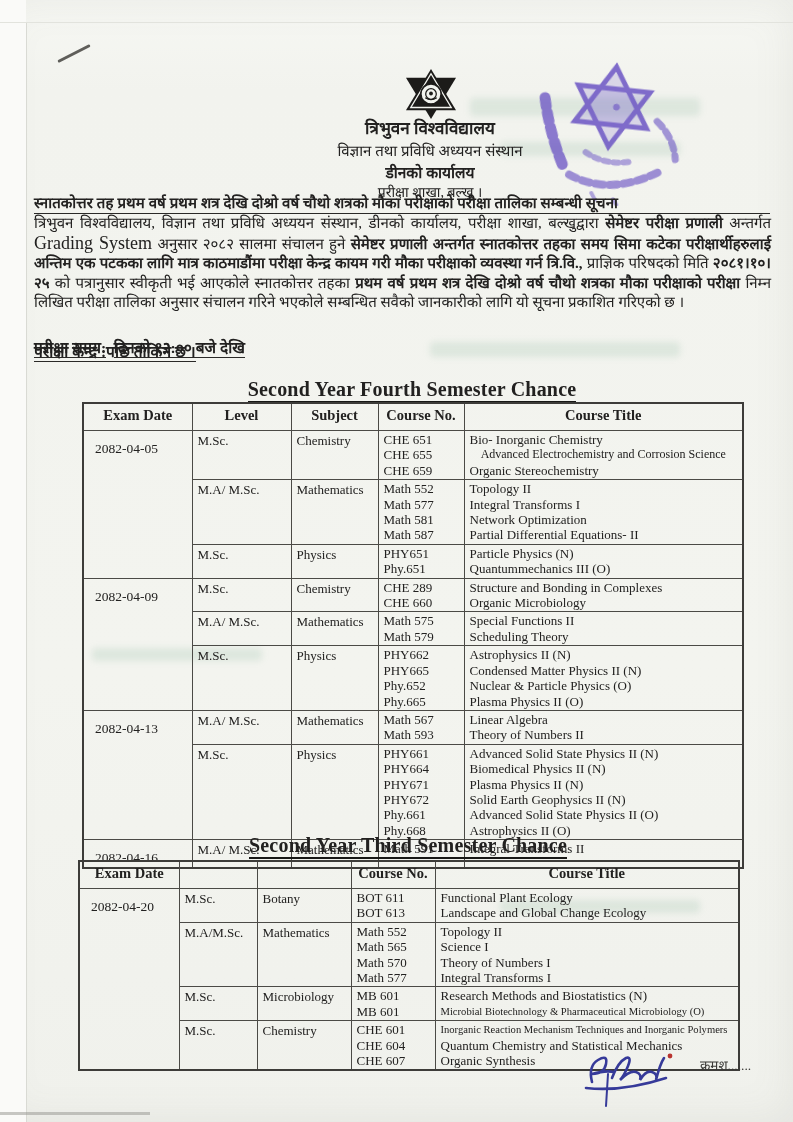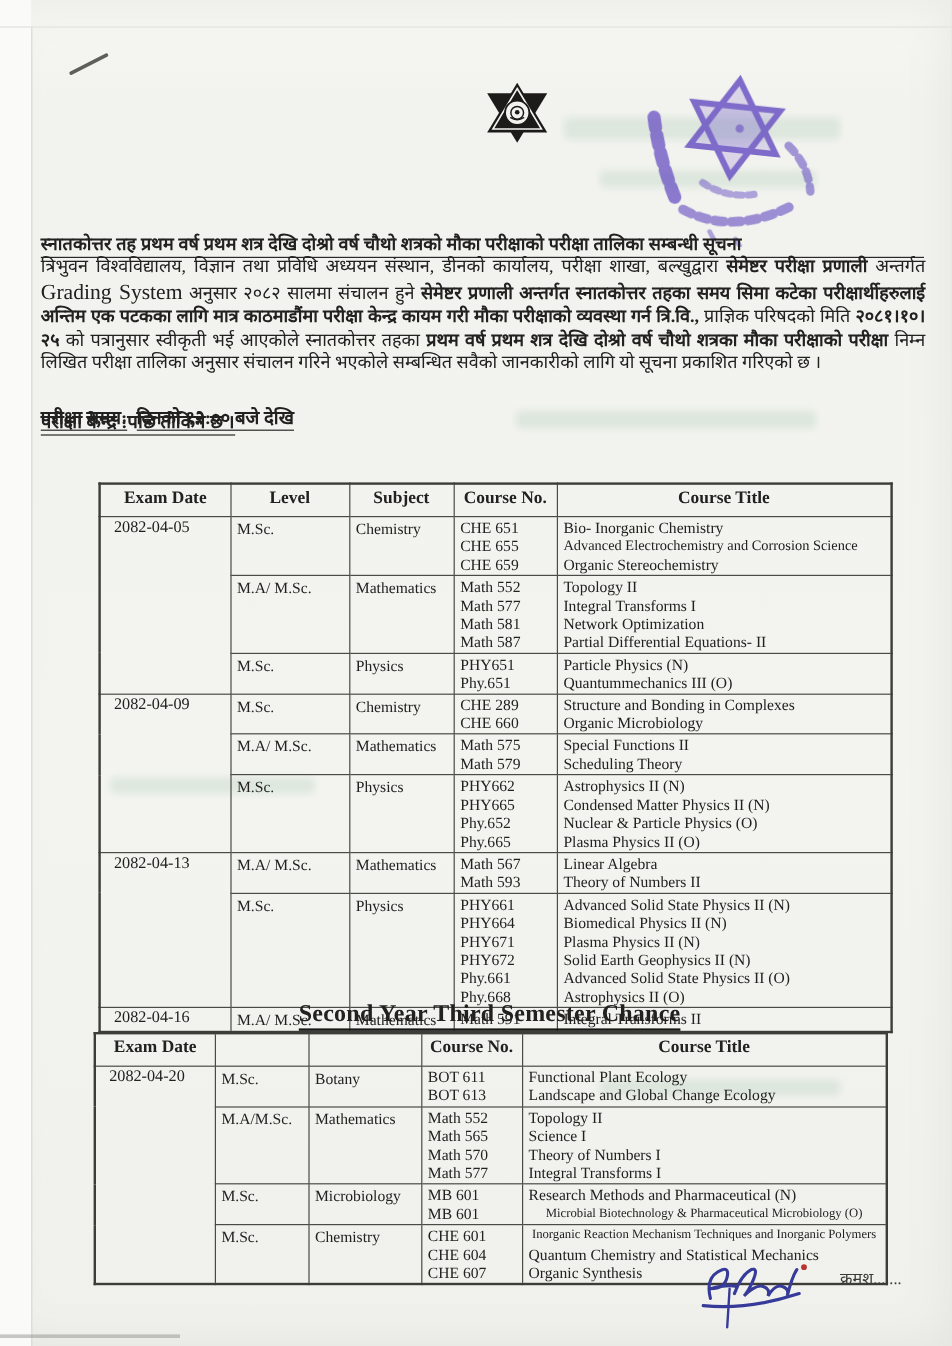--- a/index.html
+++ b/index.html
@@ -38,25 +38,25 @@
   .t2-title{position:absolute;left:78px;top:834px;width:660px;text-align:center;}
   .tbl-title{font-size:20px;font-weight:bold;border-bottom:2.2px solid #171715;padding-bottom:0px;display:inline-block;letter-spacing:.2px;}
 
   .t1-mount{position:absolute;left:82px;top:402px;}
   .t2-mount{position:absolute;left:78px;top:860px;}
   table.sched{border-collapse:collapse;table-layout:fixed;background:transparent;}
   table.sched{border:2px solid #3d3c39;}
   .sched th,.sched td{border:1px solid #4b4a46;vertical-align:top;overflow:hidden;}
   .sched th{font-size:14.5px;font-weight:bold;text-align:center;padding:3px 2px;height:20px;}
   .sched td{font-size:13px;line-height:15.4px;padding:1px 5px;}
-  .sched td.date{padding-left:11px;font-size:13.5px;padding-top:0;white-space:nowrap;}
+  .sched td.date{padding-left:11px;font-size:13.5px;padding-top:10px;white-space:nowrap;}
   .sched td.lvl,.sched td.subj{white-space:nowrap;padding-top:2px;margin-left:27px;}
   .sched td .ln{white-space:nowrap;}
-  .sched td .ln.sm{font-size:12px;}
-  .sched td .ln.xs{font-size:10.6px;line-height:15.4px;text-align:center;}
+  .sched td .ln.sm{font-size:12px;text-align:center;}
+  .sched td .ln.xs{font-size:10.6px;line-height:15.4px;}
 
   .signature{position:absolute;left:578px;top:1044px;width:120px;height:66px;}
   .kramasha{position:absolute;left:700px;top:1056px;font-size:13.5px;color:#3b3a37;}
 </style>
 </head>
 <body>
 
 <div id="page">
 
   <div class="margin-strip"></div>
@@ -87,32 +87,41 @@
       <polygon points="82,92 46,34 118,34" fill="rgba(107,84,196,0.22)" stroke-width="5"></polygon>
       <path d="M14 50 Q22 85 40 118" stroke-width="11" stroke-dasharray="9 6" opacity="0.9"></path>
       <path d="M46 124 Q90 142 138 110" stroke-width="8" stroke-dasharray="8 6" opacity="0.75"></path>
       <path d="M128 62 Q146 76 150 98" stroke-width="7" stroke-dasharray="7 6" opacity="0.7"></path>
       <path d="M60 100 Q82 112 108 104" stroke-width="6" stroke-dasharray="5 5" opacity="0.6"></path>
       <circle cx="86" cy="52" r="3" fill="#6b54c4" opacity="0.8"></circle>
       <path d="M70 140 L74 146 M92 144 L96 149" stroke-width="4" opacity="0.6"></path>
     </g>
   </svg>
 
+  <div class="hdr">
+    <div class="l1">त्रिभुवन विश्वविद्यालय</div>
+    <div class="l2">विज्ञान तथा प्रविधि अध्ययन संस्थान</div>
+    <div class="l3">डीनको कार्यालय</div>
+    <div class="l4">परीक्षा शाखा, बल्खु ।</div>
+  </div>
 
   <div class="subject-line">स्नातकोत्तर तह प्रथम वर्ष प्रथम शत्र देखि दोश्रो वर्ष चौथो शत्रको मौका परीक्षाको परीक्षा तालिका सम्बन्धी सूचना</div>
   <div class="bodytext" id="bodytext"><span>त्रिभुवन विश्वविद्यालय, विज्ञान तथा प्रविधि अध्ययन संस्थान, डीनको कार्यालय, परीक्षा शाखा, बल्खुद्वारा </span><span class="b">सेमेष्टर परीक्षा प्रणाली</span><span> अन्तर्गत </span><span class="latin">Grading System</span><span> अनुसार २०८२ सालमा संचालन हुने </span><span class="b">सेमेष्टर प्रणाली अन्तर्गत स्नातकोत्तर तहका समय सिमा कटेका परीक्षार्थीहरुलाई अन्तिम एक पटकका लागि मात्र काठमाडौंमा परीक्षा केन्द्र कायम गरी मौका परीक्षाको व्यवस्था गर्न त्रि.वि., </span><span>प्राज्ञिक परिषदको मिति </span><span class="b">२०८१।१०।२५</span><span> को पत्रानुसार स्वीकृती भई आएकोले स्नातकोत्तर तहका </span><span class="b">प्रथम वर्ष प्रथम शत्र देखि दोश्रो वर्ष चौथो शत्रका मौका परीक्षाको परीक्षा</span><span> निम्न लिखित परीक्षा तालिका अनुसार संचालन गरिने भएकोले सम्बन्धित सवैको जानकारीको लागि यो सूचना प्रकाशित गरिएको छ ।</span></div>
 
   <div class="meta-line" style="top:336px">
     <span>परीक्षा समय:</span>&nbsp;
     <span>दिनको १२:०० बजे देखि</span>
   </div>
   <div class="meta-line" style="top:340px">
     <span>परीक्षा केन्द्र :पछि तोकिने छ ।</span>
   </div>
 
+  <div class="t1-title">
+    <span class="tbl-title">Second Year Fourth Semester Chance</span>
+  </div>
   <div class="t1-mount">
       <table class="sched">
         <colgroup>
           <col style="width: 109px;">
           <col style="width: 99px;">
           <col style="width: 87px;">
           <col style="width: 86px;">
           <col style="width: 279px;">
         </colgroup>
         <thead>
@@ -309,21 +318,21 @@
             </td>
           </tr>
           <tr>
             <td class="lvl">M.Sc.</td>
             <td class="subj">Microbiology</td>
             <td class="crs">
               <div class="ln">MB 601</div>
               <div class="ln">MB 601</div>
             </td>
             <td class="ttl">
-              <div class="ln">Research Methods and Pharmaceutical (N)</div>
+              <div class="ln">Research Methods and Biostatistics (N)</div>
               <div class="ln xs">Microbial Biotechnology &amp; Pharmaceutical Microbiology (O)</div>
             </td>
           </tr>
           <tr>
             <td class="lvl">M.Sc.</td>
             <td class="subj">Chemistry</td>
             <td class="crs">
               <div class="ln">CHE 601</div>
               <div class="ln">CHE 604</div>
               <div class="ln">CHE 607</div>

